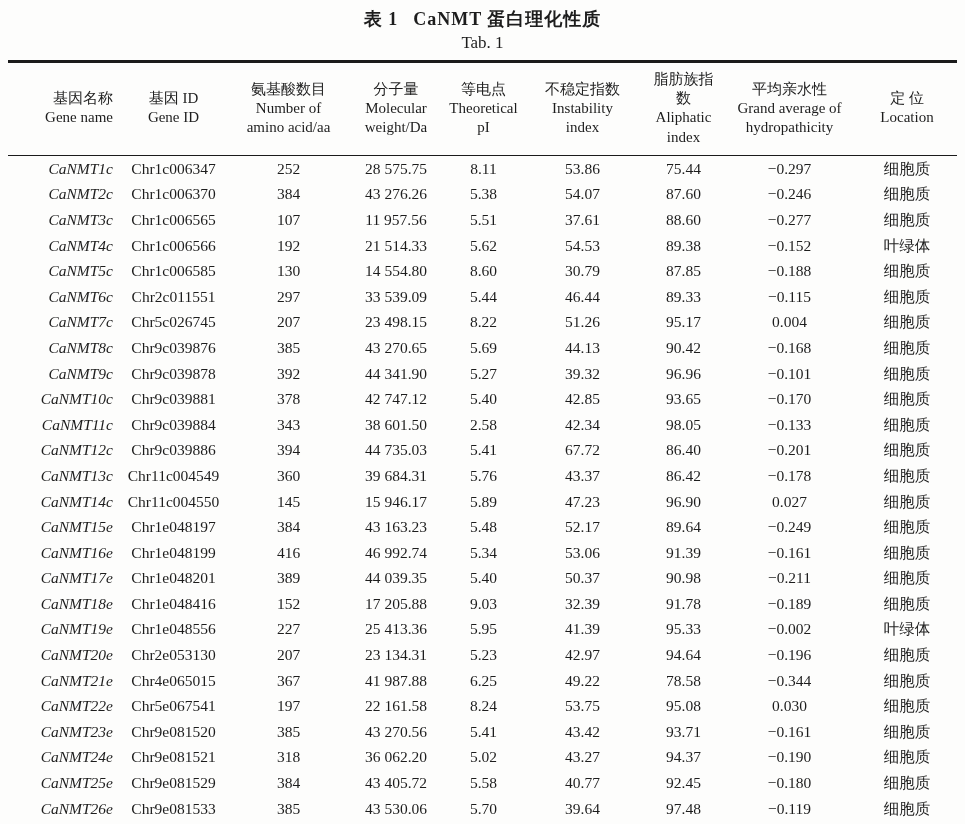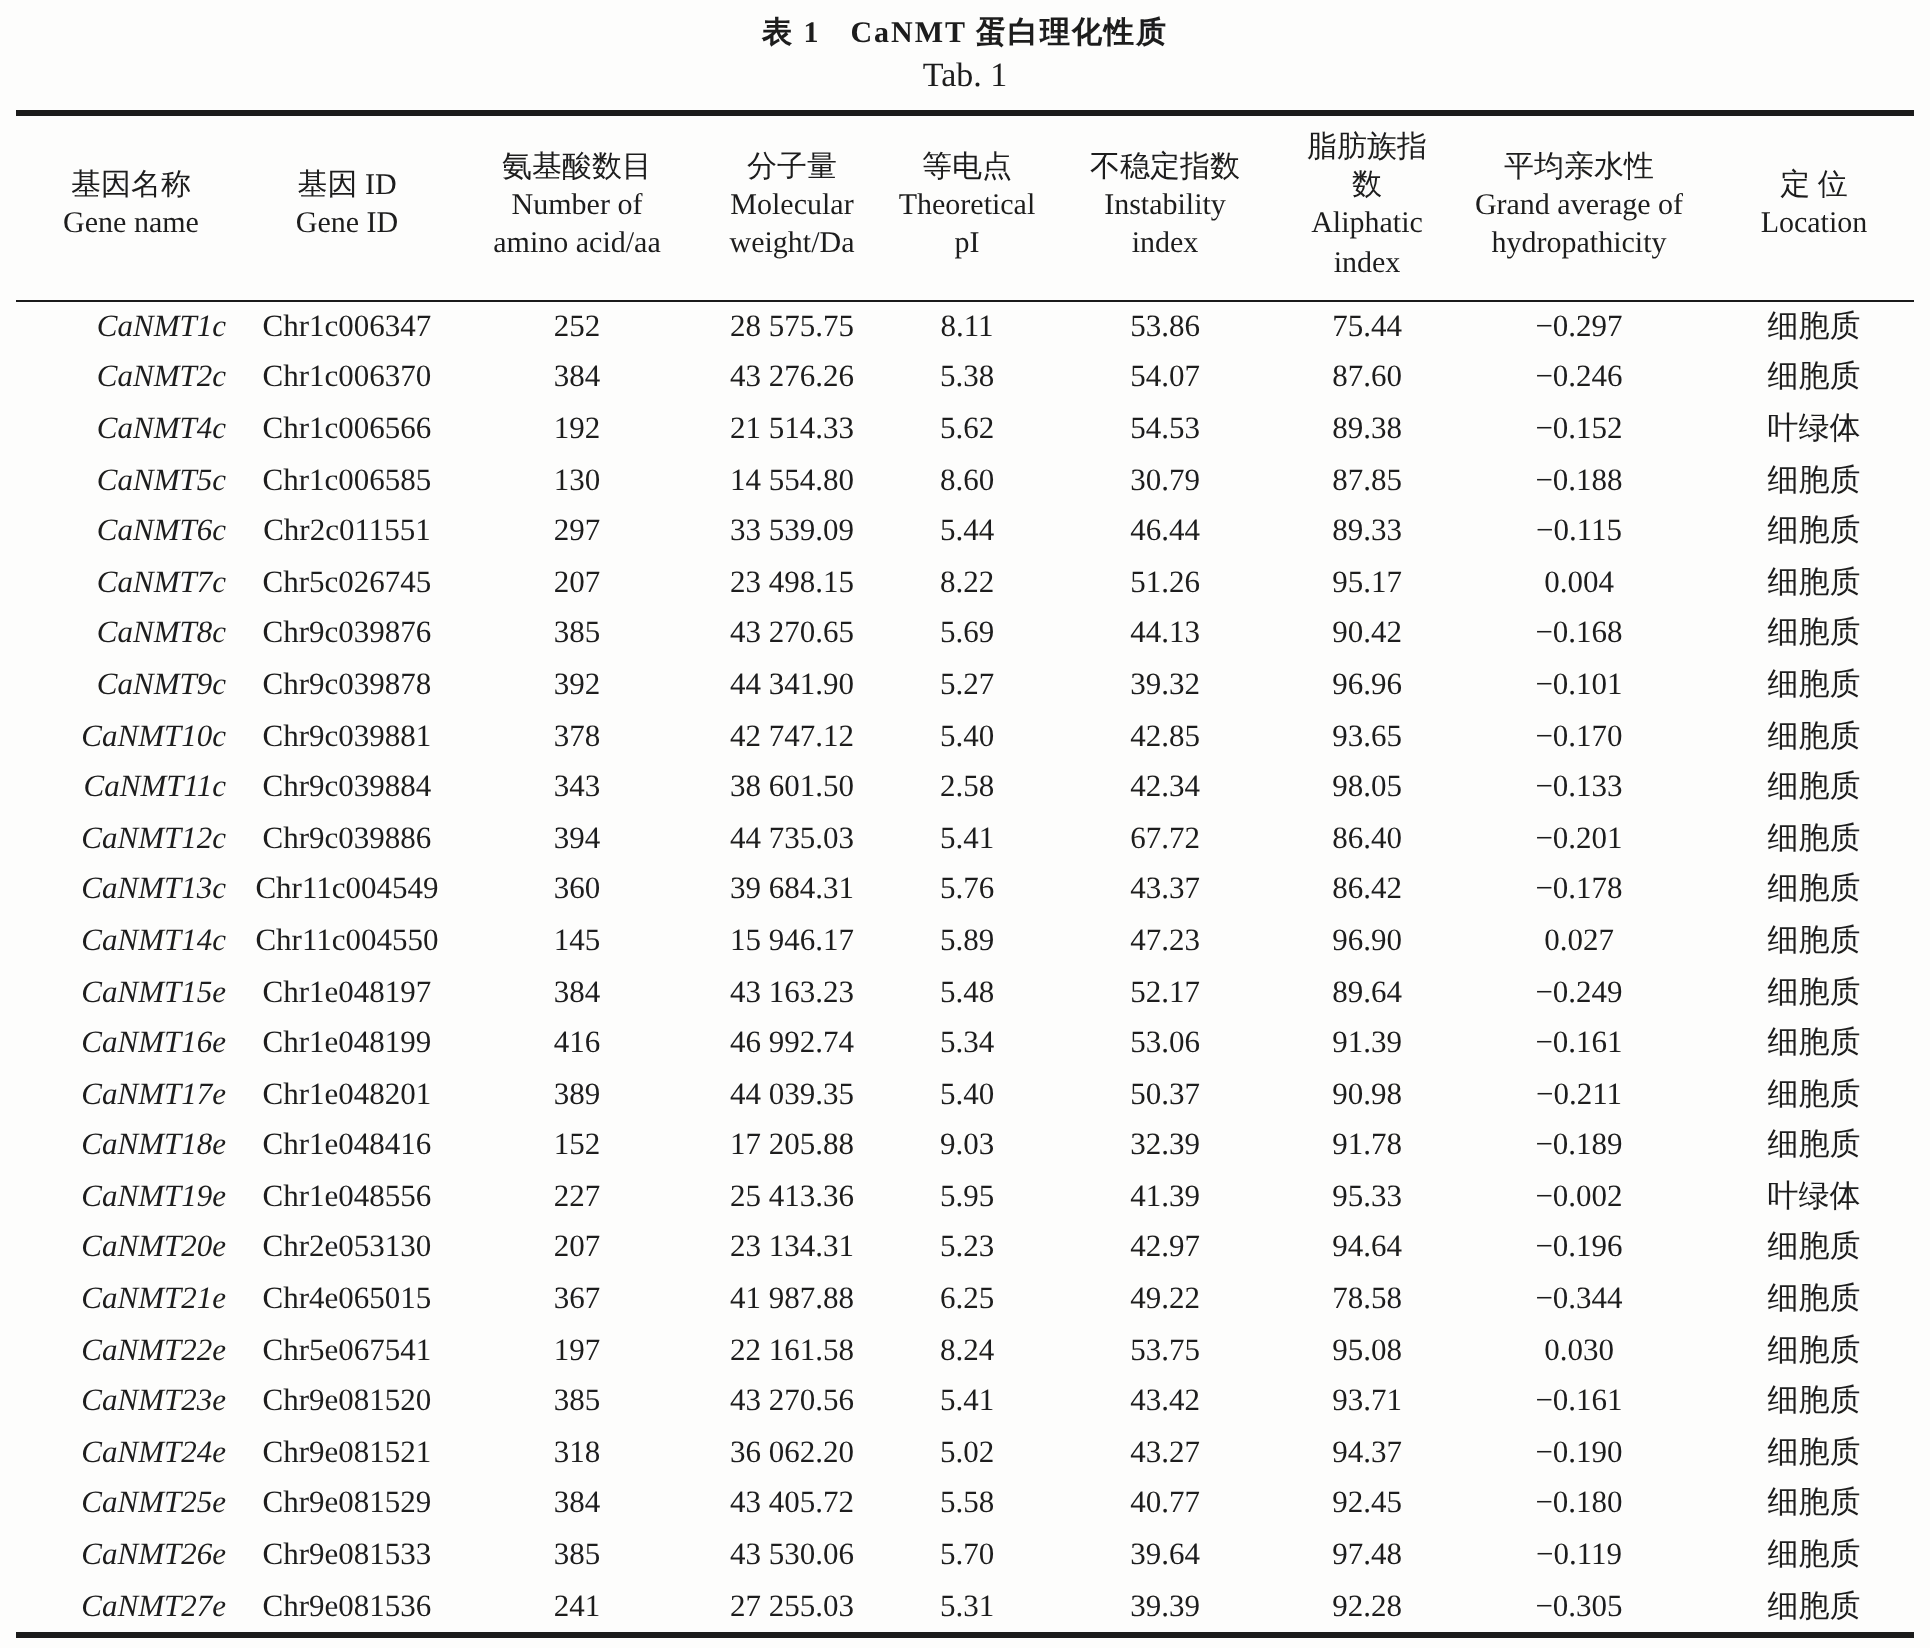--- a/index.html
+++ b/index.html
@@ -17,21 +17,21 @@
   .page {
     padding-top: 7px;
   }
   .title-line {
     display: flex;
     justify-content: center;
     align-items: baseline;
   }
   .title-zh {
     font-weight: bold;
-    font-size: 15px;
+    font-size: 18px;
     gap: 15px;
     letter-spacing: 1px;
   }
   .title-en {
     font-size: 17px;
     gap: 21px;
     margin-top: 2px;
   }
   table.props {
     border-collapse: collapse;
@@ -53,21 +53,21 @@
   thead th {
     border-bottom: 1.6px solid #1b1b1b;
     font-weight: normal;
     vertical-align: middle;
     text-align: center;
     padding: 7px 2px 8px 2px;
     font-size: 15px;
     line-height: 1.28;
   }
   thead th .en { white-space: pre-line; }
-  thead th.left { text-align: center; padding-left: 10px; }
+  thead th.left { text-align: right; padding-left: 10px; }
   tbody td {
     text-align: center;
     vertical-align: middle;
     font-size: 15.5px;
     height: 25.6px;
     padding: 0 2px;
     line-height: 1;
     white-space: nowrap;
     overflow: hidden;
   }
@@ -166,20 +166,31 @@
           <td>Chr1c006370</td>
           <td>384</td>
           <td>43 276.26</td>
           <td>5.38</td>
           <td>54.07</td>
           <td>87.60</td>
           <td>−0.246</td>
           <td>细胞质</td>
         </tr>
         <tr>
+          <td class="gene">CaNMT3c</td>
+          <td>Chr1c006565</td>
+          <td>107</td>
+          <td>11 957.56</td>
+          <td>5.51</td>
+          <td>37.61</td>
+          <td>88.60</td>
+          <td>−0.277</td>
+          <td>细胞质</td>
+        </tr>
+        <tr>
           <td class="gene">CaNMT4c</td>
           <td>Chr1c006566</td>
           <td>192</td>
           <td>21 514.33</td>
           <td>5.62</td>
           <td>54.53</td>
           <td>89.38</td>
           <td>−0.152</td>
           <td>叶绿体</td>
         </tr>

